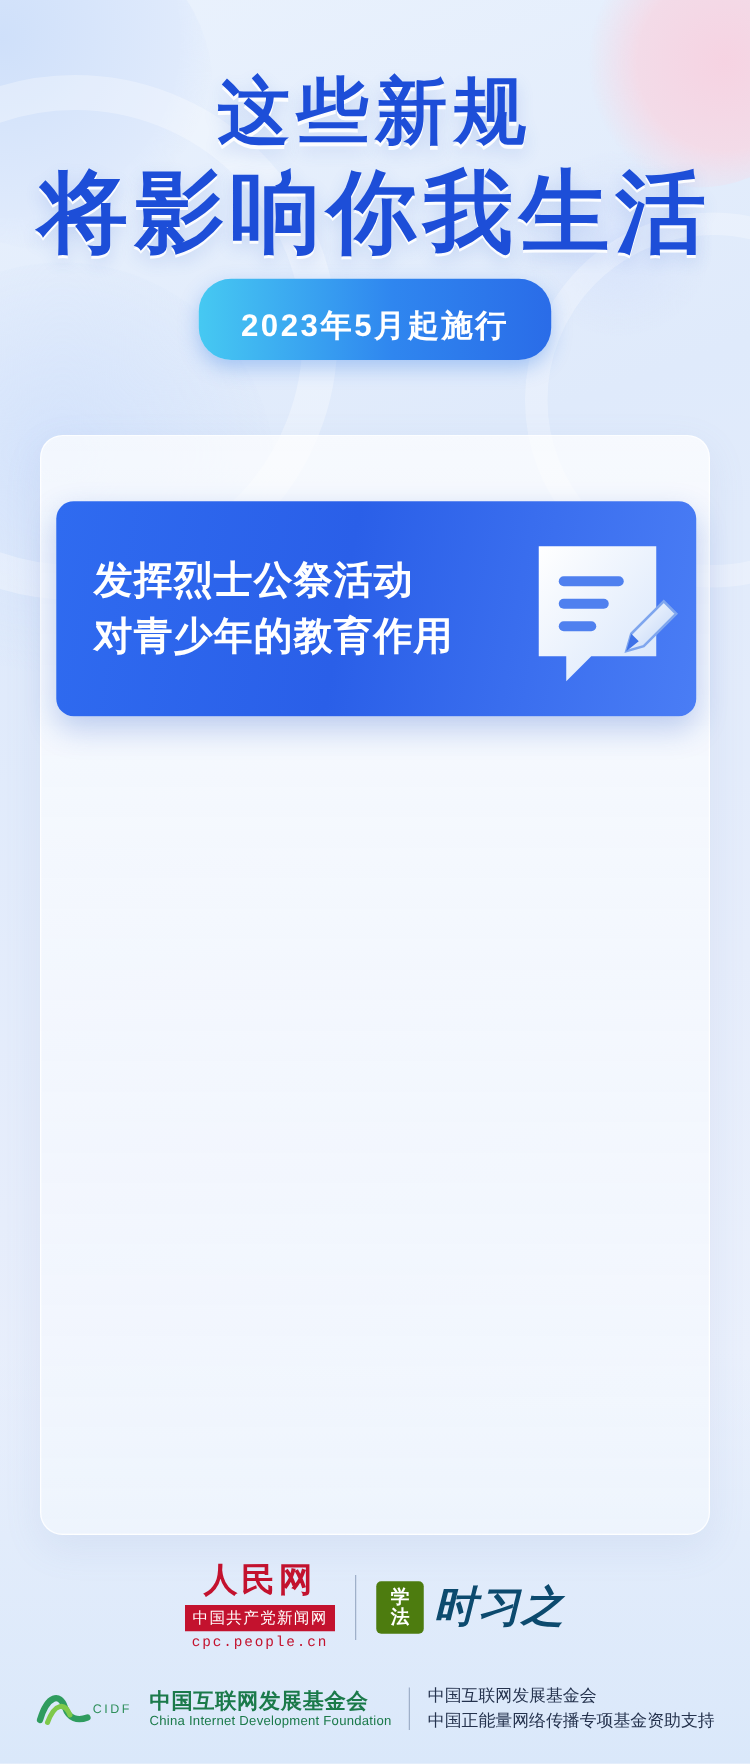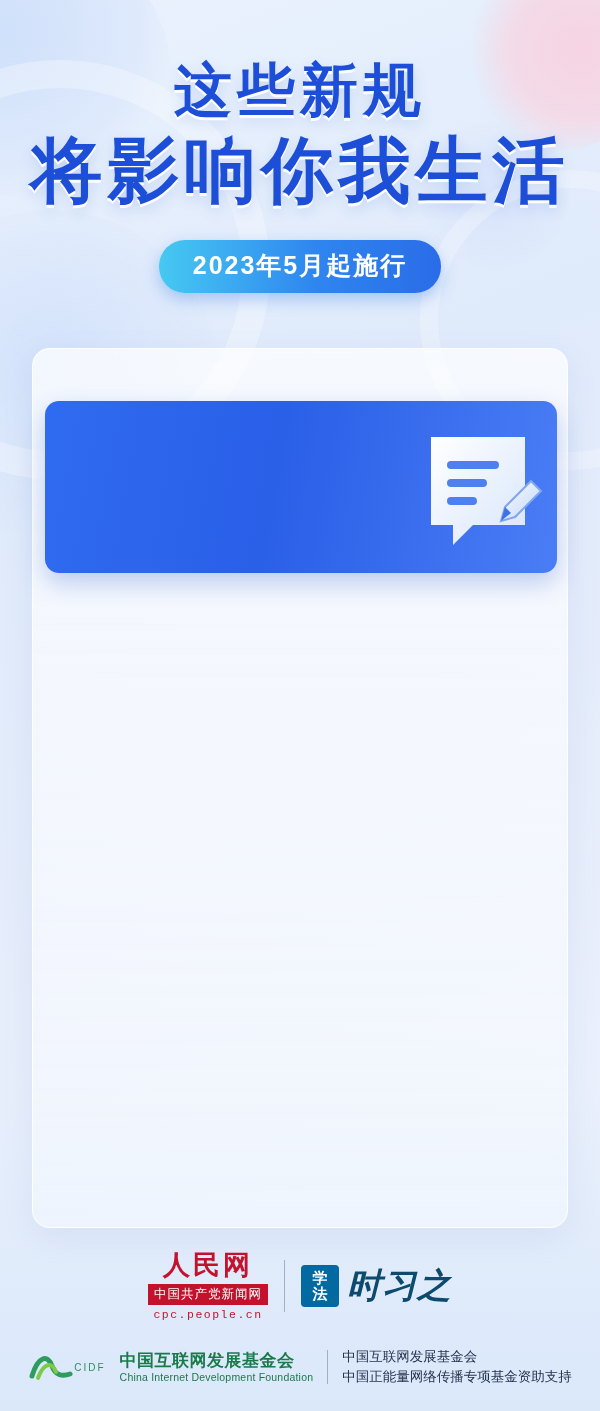--- a/index.html
+++ b/index.html
@@ -73,22 +73,22 @@
     font-weight: bold;
     letter-spacing: 5px;
     color: #1d4ed8;
     text-shadow: 0 3px 0 rgba(255,255,255,0.9), 0 6px 14px rgba(60,110,210,0.20);
   }
   .title-line1 { font-size: 58px; line-height: 1.12; }
   .title-line2 { font-size: 72px; line-height: 1.15; margin-top: 6px; }
 
   .date-pill {
     display: inline-block;
-    margin-top: 28px;
-    padding: 9px 34px 11px;
+    margin-top: 11px;
+    padding: 21px 34px 11px;
     border-radius: 26px;
     background: linear-gradient(90deg, #46c9f2 0%, #2f86ef 55%, #2a6ce8 100%);
     color: #ffffff;
     font-size: 25px;
     font-weight: bold;
     letter-spacing: 2px;
     box-shadow: 0 6px 16px rgba(46,120,230,0.35);
   }
 
   
@@ -195,21 +195,21 @@
     width: 1px;
     height: 52px;
     background: #9fb0c9;
   }
   .xuefa {
     display: flex;
     align-items: center;
     gap: 8px;
   }
   .xuefa-badge {
-    background: #0369a1;
+    background: #4d7c0f;
     color: #fff;
     font-size: 15px;
     font-weight: bold;
     line-height: 1.05;
     padding: 5px 6px;
     border-radius: 4px;
     width: 38px;
     text-align: center;
     letter-spacing: 0;
   }
@@ -252,20 +252,24 @@
 
 <div class="header">
   <div class="title-line title-line1">这些新规</div>
   <div class="title-line title-line2">将影响你我生活</div>
   <div class="date-pill">2023年5月起施行</div>
 </div>
 
 <div class="card">
 
   <div class="banner">
+    <div class="banner-text">
+      <div>发挥烈士公祭活动</div>
+      <div>对青少年的教育作用</div>
+    </div>
     <div class="banner-icon">
       <svg viewBox="0 0 130 132" width="130" height="132" aria-hidden="true">
         <defs>
           <linearGradient id="docg" x1="0" y1="0" x2="1" y2="1">
             <stop offset="0%" stop-color="#ffffff"></stop>
             <stop offset="100%" stop-color="#d8e6fb"></stop>
           </linearGradient>
           <linearGradient id="peng" x1="0" y1="0" x2="1" y2="1">
             <stop offset="0%" stop-color="#ffffff"></stop>
             <stop offset="100%" stop-color="#bcd3f7"></stop>

